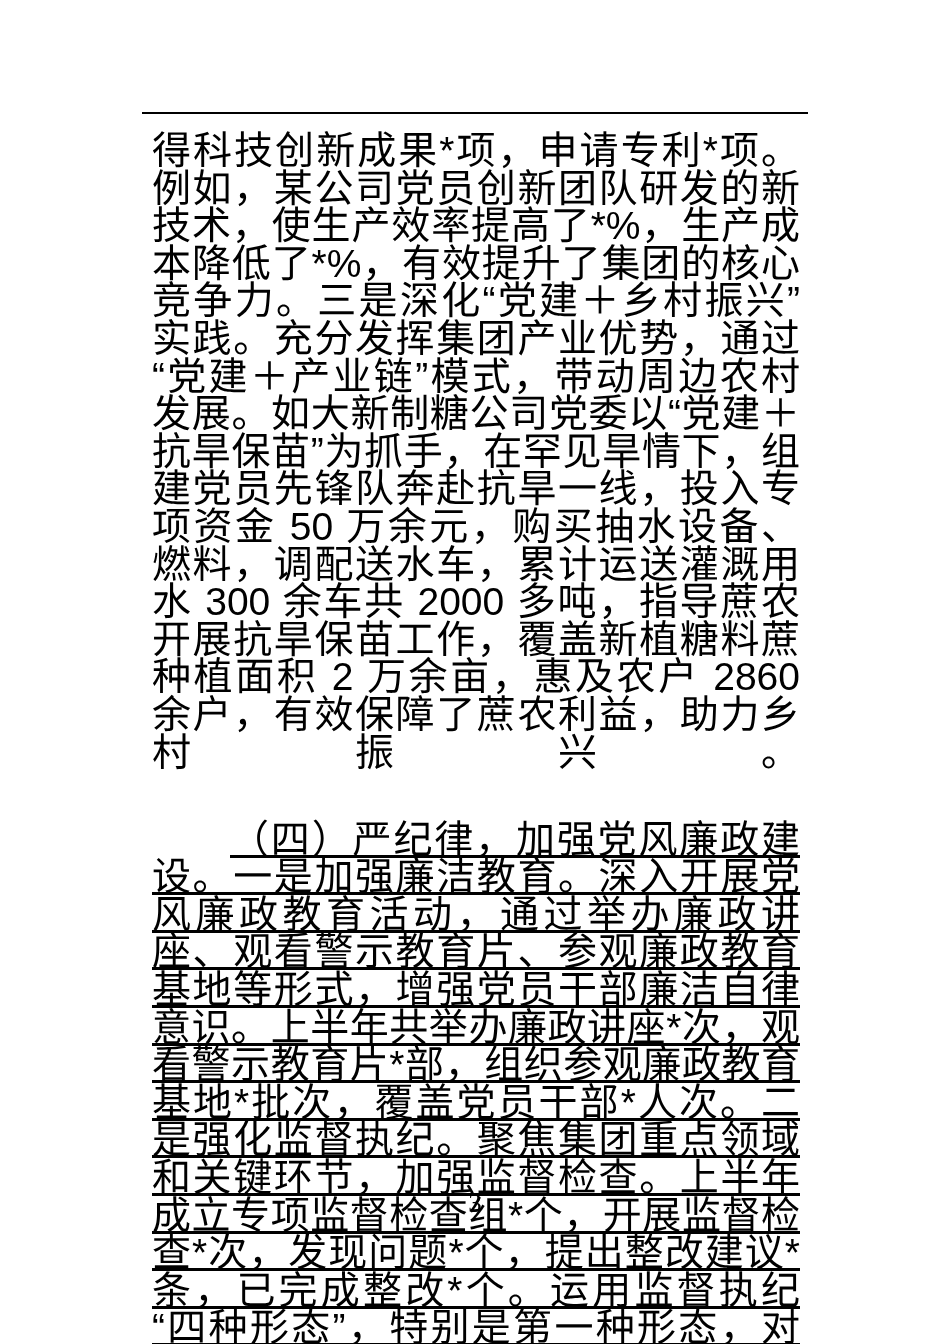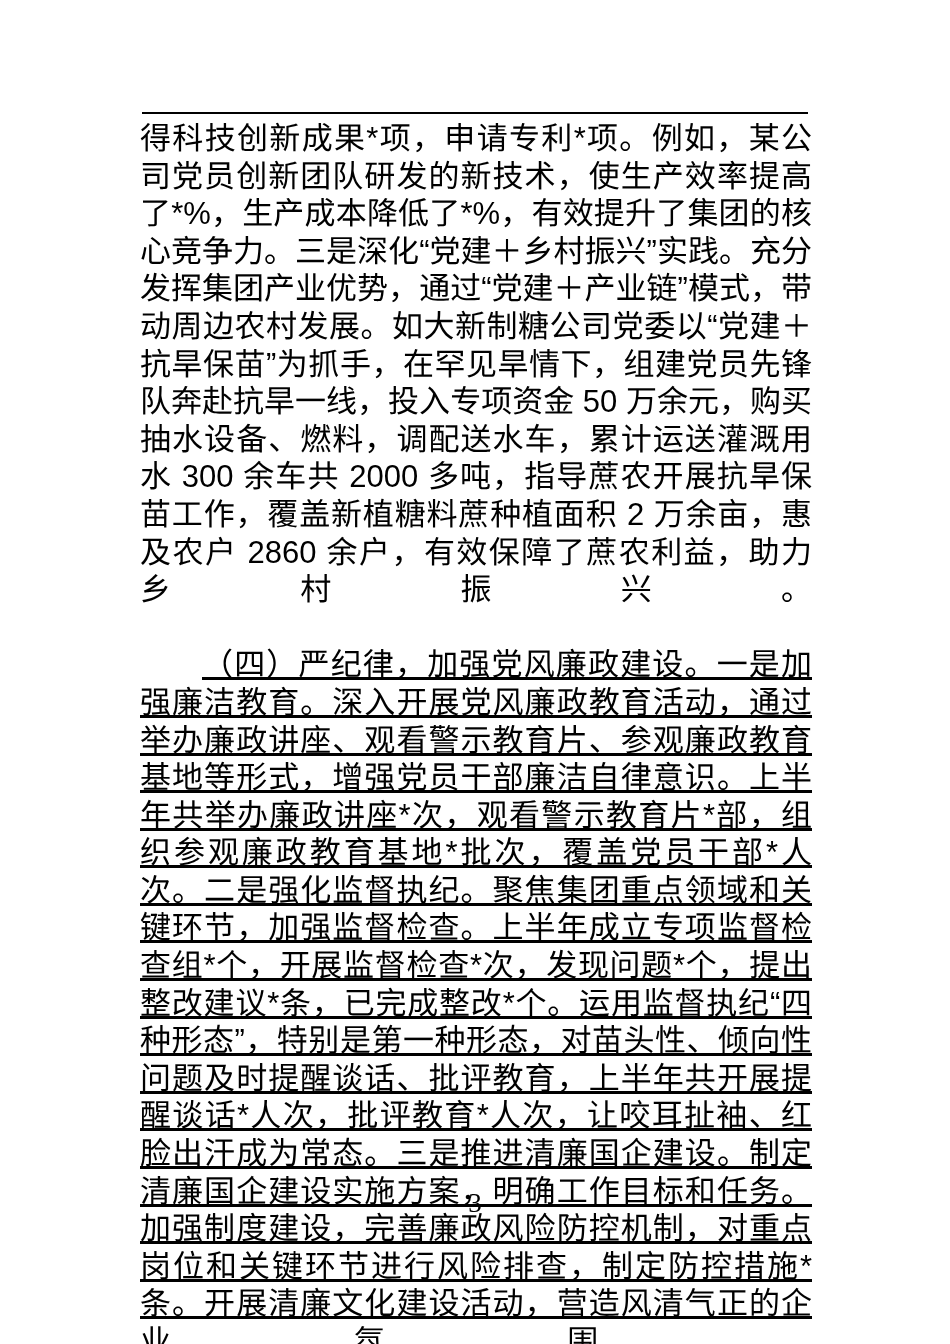--- a/index.html
+++ b/index.html
@@ -40,23 +40,23 @@
 
   
   .text-column {
     position: absolute;
     left: 140px;
     top: 120px;
     width: 672px;
   }
 
   .para {
-    margin: 0;
+    margin: 12px;
     padding: 0;
-    font-size: 31px;
+    font-size: 39px;
     line-height: 37.6px;
     text-align: justify;
     text-justify: inter-ideograph;
     letter-spacing: 0px;
     color: #000000;
     font-weight: 400;
   }
 
   
   .para.cont {

